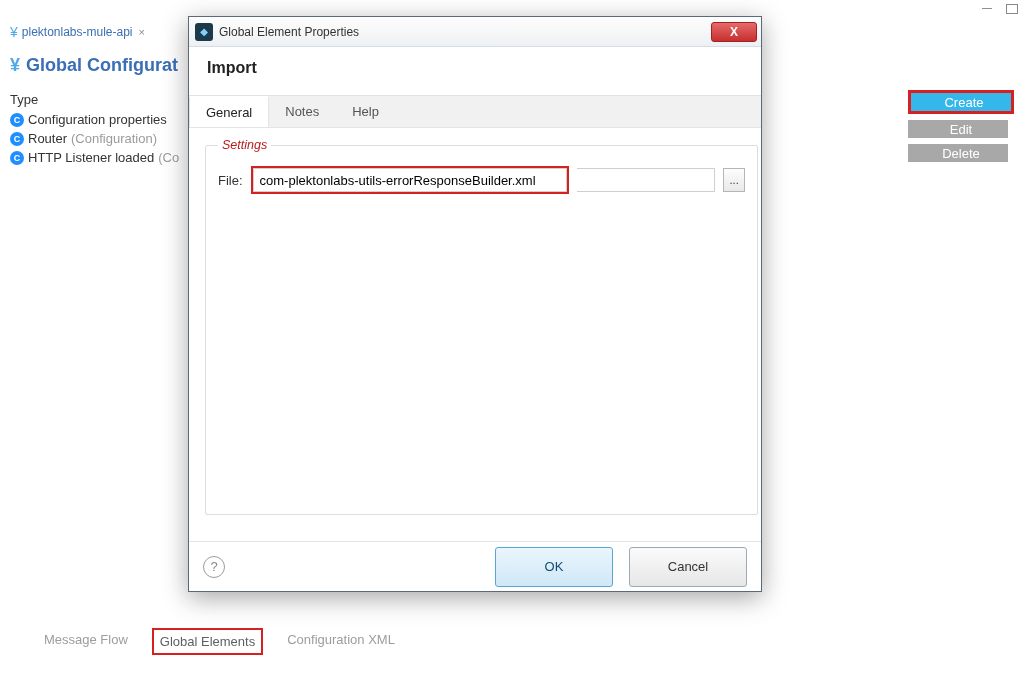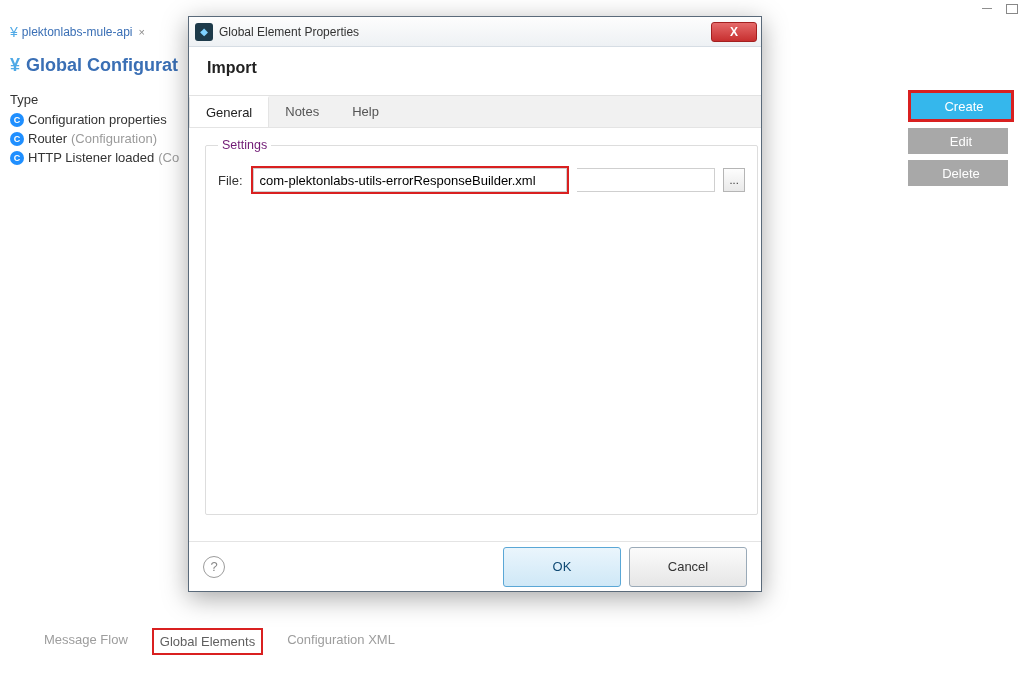--- a/index.html
+++ b/index.html
@@ -85,21 +85,21 @@
     font-size:9px; font-weight:bold;
   }
   .cfg-sub { color:#9b9b9b; }
 
   .side-buttons {
     position:absolute;
     top:90px; right:10px;
     display:flex; flex-direction:column; gap:6px;
   }
   .sbtn {
-    width:100px; height:26px;
+    width:100px; height:18px;
     border:none;
     background:#a8a8a8;
     color:#fff;
     font-size:13px;
     cursor:pointer;
     padding-left:12px;
   }
   .sbtn.create {
     background:#35b7ec;
   }
@@ -201,21 +201,21 @@
     flex:1;
     padding:10px 16px;
   }
   fieldset.settings {
     border:1px solid #ddd;
     border-radius:2px;
     padding:14px 12px 320px 12px;
     margin:0;
   }
   fieldset.settings legend {
-    font-size:12.5px; color:#701a75; padding:0 4px;
+    font-size:12.5px; color:#b91c1c; padding:0 4px;font-style:italic;
   }
   .file-row {
     display:flex; align-items:center; gap:8px;
   }
   .file-row label { font-size:13px; color:#333;}
   .file-input-wrap {
     border:2px solid #d92020;
     padding:0;
     display:inline-block;
   }
@@ -267,20 +267,21 @@
     cursor:pointer;
   }
   .footer-btn.ok {
     background:linear-gradient(#eaf5fc,#cfe8f7);
     border:1px solid #5aa7d6;
     color:#104a74;
   }
   .footer-btn.cancel {
     background:linear-gradient(#fbfbfb,#e6e6e6);
     color:#333;
+    margin-left:8px;
   }
 </style>
 </head>
 <body>
 
 <div class="editor">
 
   <div class="titlebar-icons">
     <div class="ti min"></div>
     <div class="ti max"></div>

